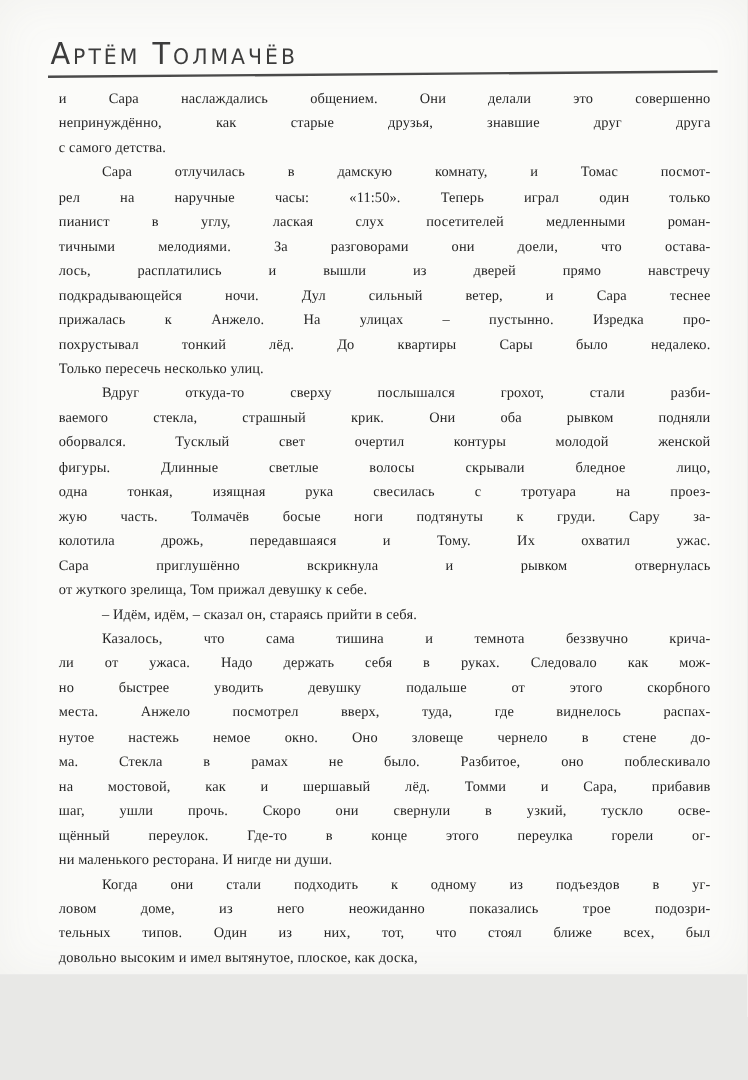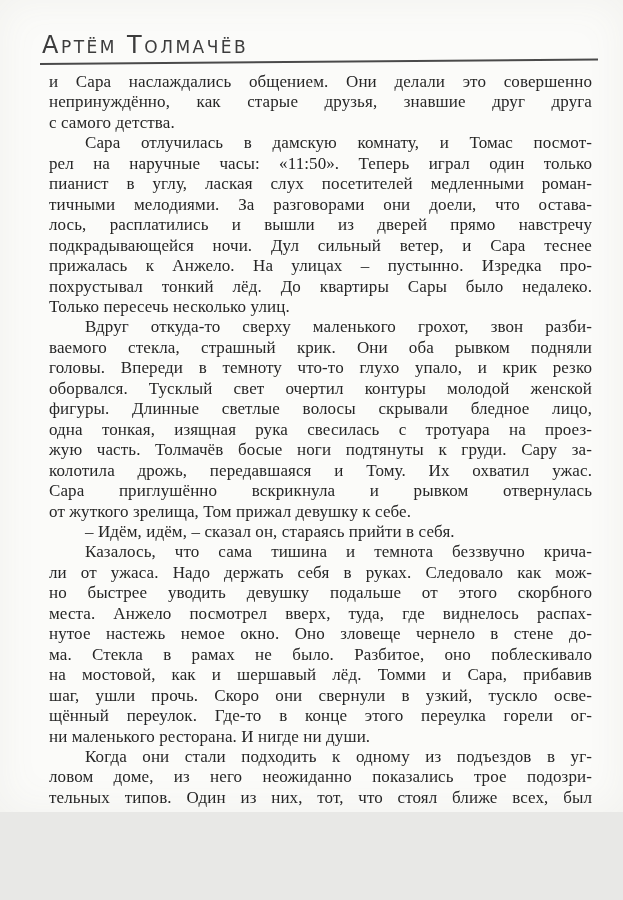--- a/index.html
+++ b/index.html
@@ -44,21 +44,21 @@
     background: #4a4a4a;
     transform: rotate(-0.45deg);
     transform-origin: left center;
   }
   
   .body-text {
     position: absolute;
     top: 72px;
     left: 49px;
     width: 543px;
-    font-size: 17px;
+    font-size: 12px;
     line-height: 20.45px;
     color: #262626;
     letter-spacing: 0.1px;
   }
   .line {
     text-align: justify;
     text-align-last: justify;
     white-space: normal;
   }
   .line.last {
@@ -97,23 +97,22 @@
       <div class="line last">с самого детства.</div>
       <div class="line indent">Сара отлучилась в дамскую комнату, и Томас посмот-</div>
       <div class="line">рел на наручные часы: «11:50». Теперь играл один только</div>
       <div class="line">пианист в углу, лаская слух посетителей медленными роман-</div>
       <div class="line">тичными мелодиями. За разговорами они доели, что остава-</div>
       <div class="line">лось, расплатились и вышли из дверей прямо навстречу</div>
       <div class="line">подкрадывающейся ночи. Дул сильный ветер, и Сара теснее</div>
       <div class="line">прижалась к Анжело. На улицах – пустынно. Изредка про-</div>
       <div class="line">похрустывал тонкий лёд. До квартиры Сары было недалеко.</div>
       <div class="line last">Только пересечь несколько улиц.</div>
-      <div class="line indent">Вдруг откуда-то сверху маленького грохот, звон разби-</div>
+      <div class="line indent">Вдруг откуда-то сверху послышался грохот, стали разби-</div>
       <div class="line">ваемого стекла, страшный крик. Они оба рывком подняли</div>
-      <div class="line">головы. Впереди в темноту что-то глухо упало, и крик резко</div>
       <div class="line">оборвался. Тусклый свет очертил контуры молодой женской</div>
       <div class="line">фигуры. Длинные светлые волосы скрывали бледное лицо,</div>
       <div class="line">одна тонкая, изящная рука свесилась с тротуара на проез-</div>
       <div class="line">жую часть. Толмачёв босые ноги подтянуты к груди. Сару за-</div>
       <div class="line">колотила дрожь, передавшаяся и Тому. Их охватил ужас.</div>
       <div class="line">Сара приглушённо вскрикнула и рывком отвернулась</div>
       <div class="line last">от жуткого зрелища, Том прижал девушку к себе.</div>
       <div class="line indent last">– Идём, идём, – сказал он, стараясь прийти в себя.</div>
       <div class="line indent">Казалось, что сама тишина и темнота беззвучно крича-</div>
       <div class="line">ли от ужаса. Надо держать себя в руках. Следовало как мож-</div>

